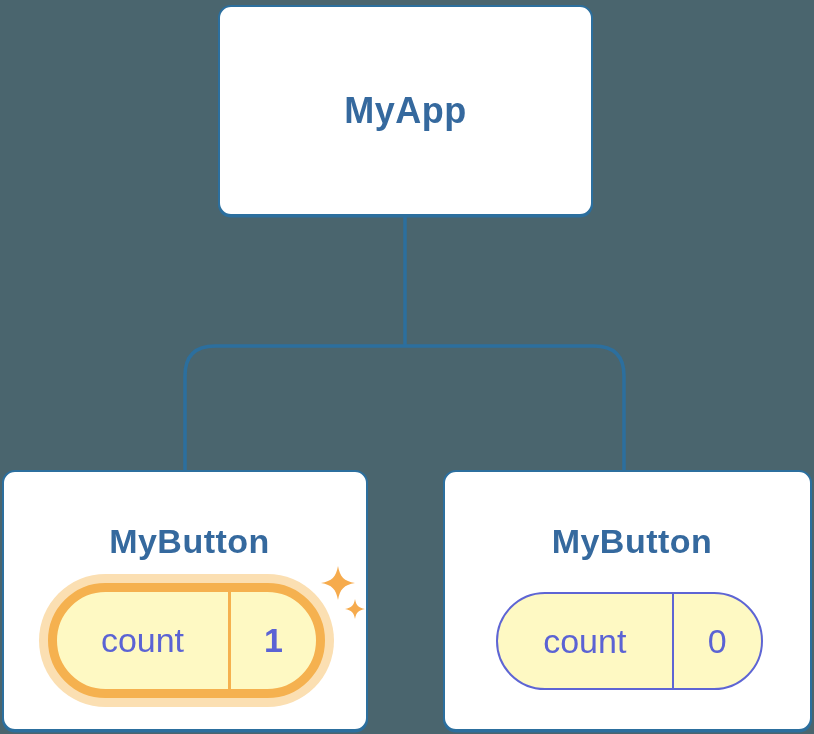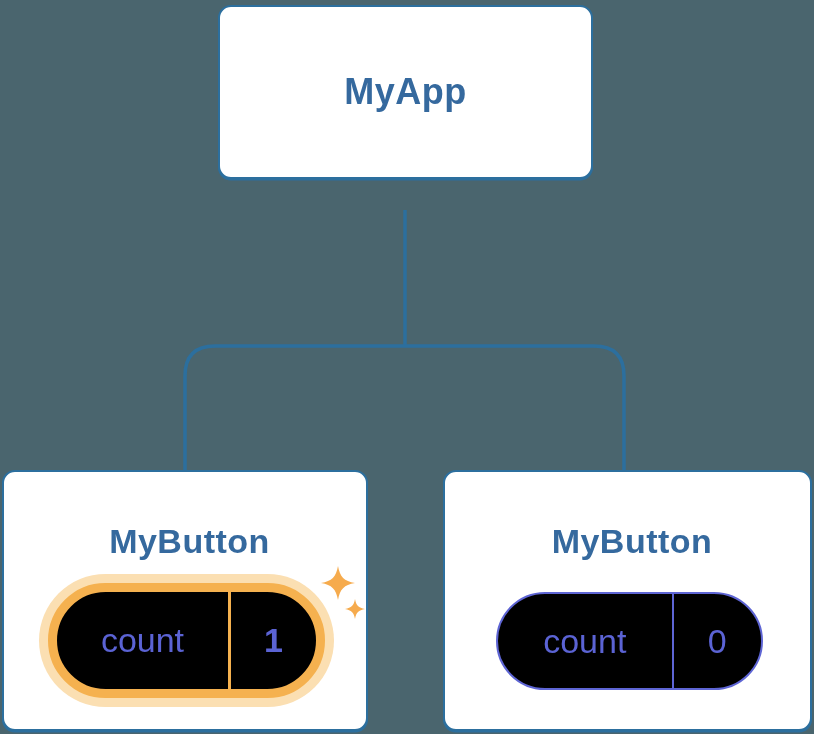--- a/index.html
+++ b/index.html
@@ -35,21 +35,21 @@
     position: absolute;
     background: var(--card_bg, #fff);
     border: 2px solid var(--card_border, #2c6f9e);
     border-radius: 13px;
     box-shadow: 0 1.5px 0 var(--card_border, #2c6f9e);
     z-index: 1;
     box-sizing: border-box;
   }
   .root-card {
     left: 218px; top: 5px;
-    width: 375px; height: 174px;
+    width: 375px; height: 211px;
     display: flex;
     align-items: center;
     justify-content: center;
   }
   .child-card-left {
     left: 2px; top: 470px;
     width: 366px; height: 261px;
   }
   .child-card-right {
     left: 443px; top: 470px;
@@ -66,21 +66,21 @@
     position: absolute;
     left: 9px; right: 0;
     top: 50px;
     font-size: 34px;
   }
   
   .pill {
     position: absolute;
     box-sizing: border-box;
     border-radius: 999px;
-    background: #000000;
+    background: #fef9c3;
     display: flex;
     align-items: stretch;
     overflow: hidden;
   }
   .pill-highlighted {
     left: 44px; top: 111px;
     width: 277px; height: 115px;
     border: 9px solid var(--highlight_ring, #f5b14f);
     box-shadow: 0 0 0 9px var(--highlight_halo, #fbdfb2);
   }

